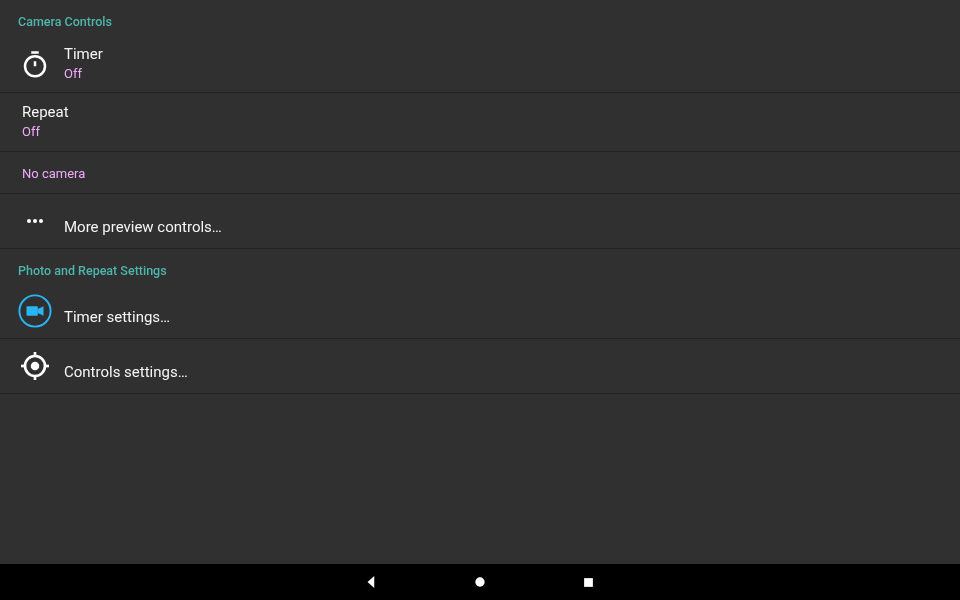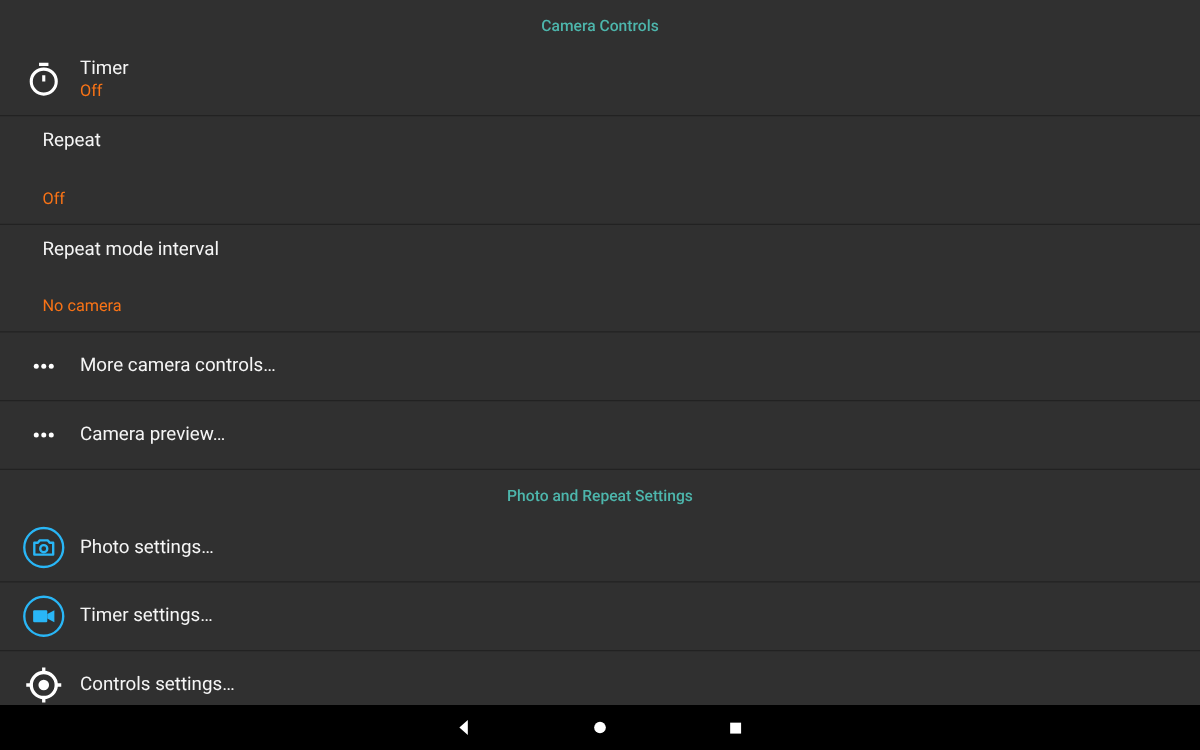--- a/index.html
+++ b/index.html
@@ -15,32 +15,30 @@
   .content {
     width: 100%;
     height: 564px;
     overflow: hidden;
   }
   .section-header {
     color: #4db6ac;
     font-size: 12.5px;
     font-weight: 500;
     padding: 14px 18px 6px 18px;
-    text-align: center;
   }
   .row {
     display: flex;
-    align-items: center;
+    align-items: flex-end;
     padding: 10px 18px;
     border-bottom: 1px solid #222;
     min-height: 42px;
   }
   .row.no-icon .text-block {
-    margin-left: 16px;
-    gap: 28px;
+    margin-left: 4px;
   }
   .icon-slot {
     width: 34px;
     height: 34px;
     margin-right: 12px;
     display: flex;
     align-items: center;
     justify-content: center;
     flex-shrink: 0;
   }
@@ -49,21 +47,21 @@
     flex-direction: column;
     justify-content: center;
   }
   .primary {
     font-size: 15px;
     color: #f5f5f5;
     line-height: 1.3;
   }
   .secondary {
     font-size: 13px;
-    color: #f97316;
+    color: #f0abfc;
     line-height: 1.3;
     margin-top: 1px;
   }
   .navbar {
     position: absolute;
     bottom: 0;
     left: 0;
     width: 100%;
     height: 36px;
     background: #000;
@@ -105,66 +103,41 @@
 
   <div class="row no-icon">
     <div class="text-block">
       <div class="primary">Repeat</div>
       <div class="secondary">Off</div>
     </div>
   </div>
 
   <div class="row no-icon">
     <div class="text-block">
-      <div class="primary">Repeat mode interval</div>
       <div class="secondary">No camera</div>
     </div>
   </div>
 
   <div class="row">
     <div class="icon-slot">
       <svg width="24" height="24" viewBox="0 0 24 24" fill="#fff">
         <circle cx="6" cy="12" r="2"></circle>
           <circle cx="12" cy="12" r="2"></circle>
           <circle cx="18" cy="12" r="2"></circle>
       </svg>
     </div>
     <div class="text-block">
-      <div class="primary">More camera controls…</div>
-    </div>
-  </div>
-
-  <div class="row">
-    <div class="icon-slot">
-      <svg width="24" height="24" viewBox="0 0 24 24" fill="#fff">
-        <circle cx="6" cy="12" r="2"></circle>
-          <circle cx="12" cy="12" r="2"></circle>
-          <circle cx="18" cy="12" r="2"></circle>
-      </svg>
-    </div>
-    <div class="text-block">
-      <div class="primary">Camera preview…</div>
+      <div class="primary">More preview controls…</div>
     </div>
   </div>
 
 
+
   <div class="section-header">Photo and Repeat Settings</div>
 
-  <div class="row">
-    <div class="icon-slot">
-      <svg width="34" height="34" viewBox="0 0 36 36">
-        <circle cx="18" cy="18" r="16.5" fill="none" stroke="#29b6f6" stroke-width="2"></circle>
-        <path d="M10 14 h3 l1.5 -2 h7 l1.5 2 h3 v10 h-16 z" fill="none" stroke="#29b6f6" stroke-width="2" stroke-linejoin="round"></path>
-        <circle cx="18" cy="19" r="3" fill="none" stroke="#29b6f6" stroke-width="2"></circle>
-      </svg>
-    </div>
-    <div class="text-block">
-      <div class="primary">Photo settings…</div>
-    </div>
-  </div>
 
   <div class="row">
     <div class="icon-slot">
       <svg width="34" height="34" viewBox="0 0 36 36">
         <circle cx="18" cy="18" r="16.5" fill="none" stroke="#29b6f6" stroke-width="2"></circle>
         <rect x="9" y="13" width="12" height="10" rx="1" fill="#29b6f6"></rect>
         <path d="M21 16 l6 -3 v10 l-6 -3 z" fill="#29b6f6"></path>
       </svg>
     </div>
     <div class="text-block">

